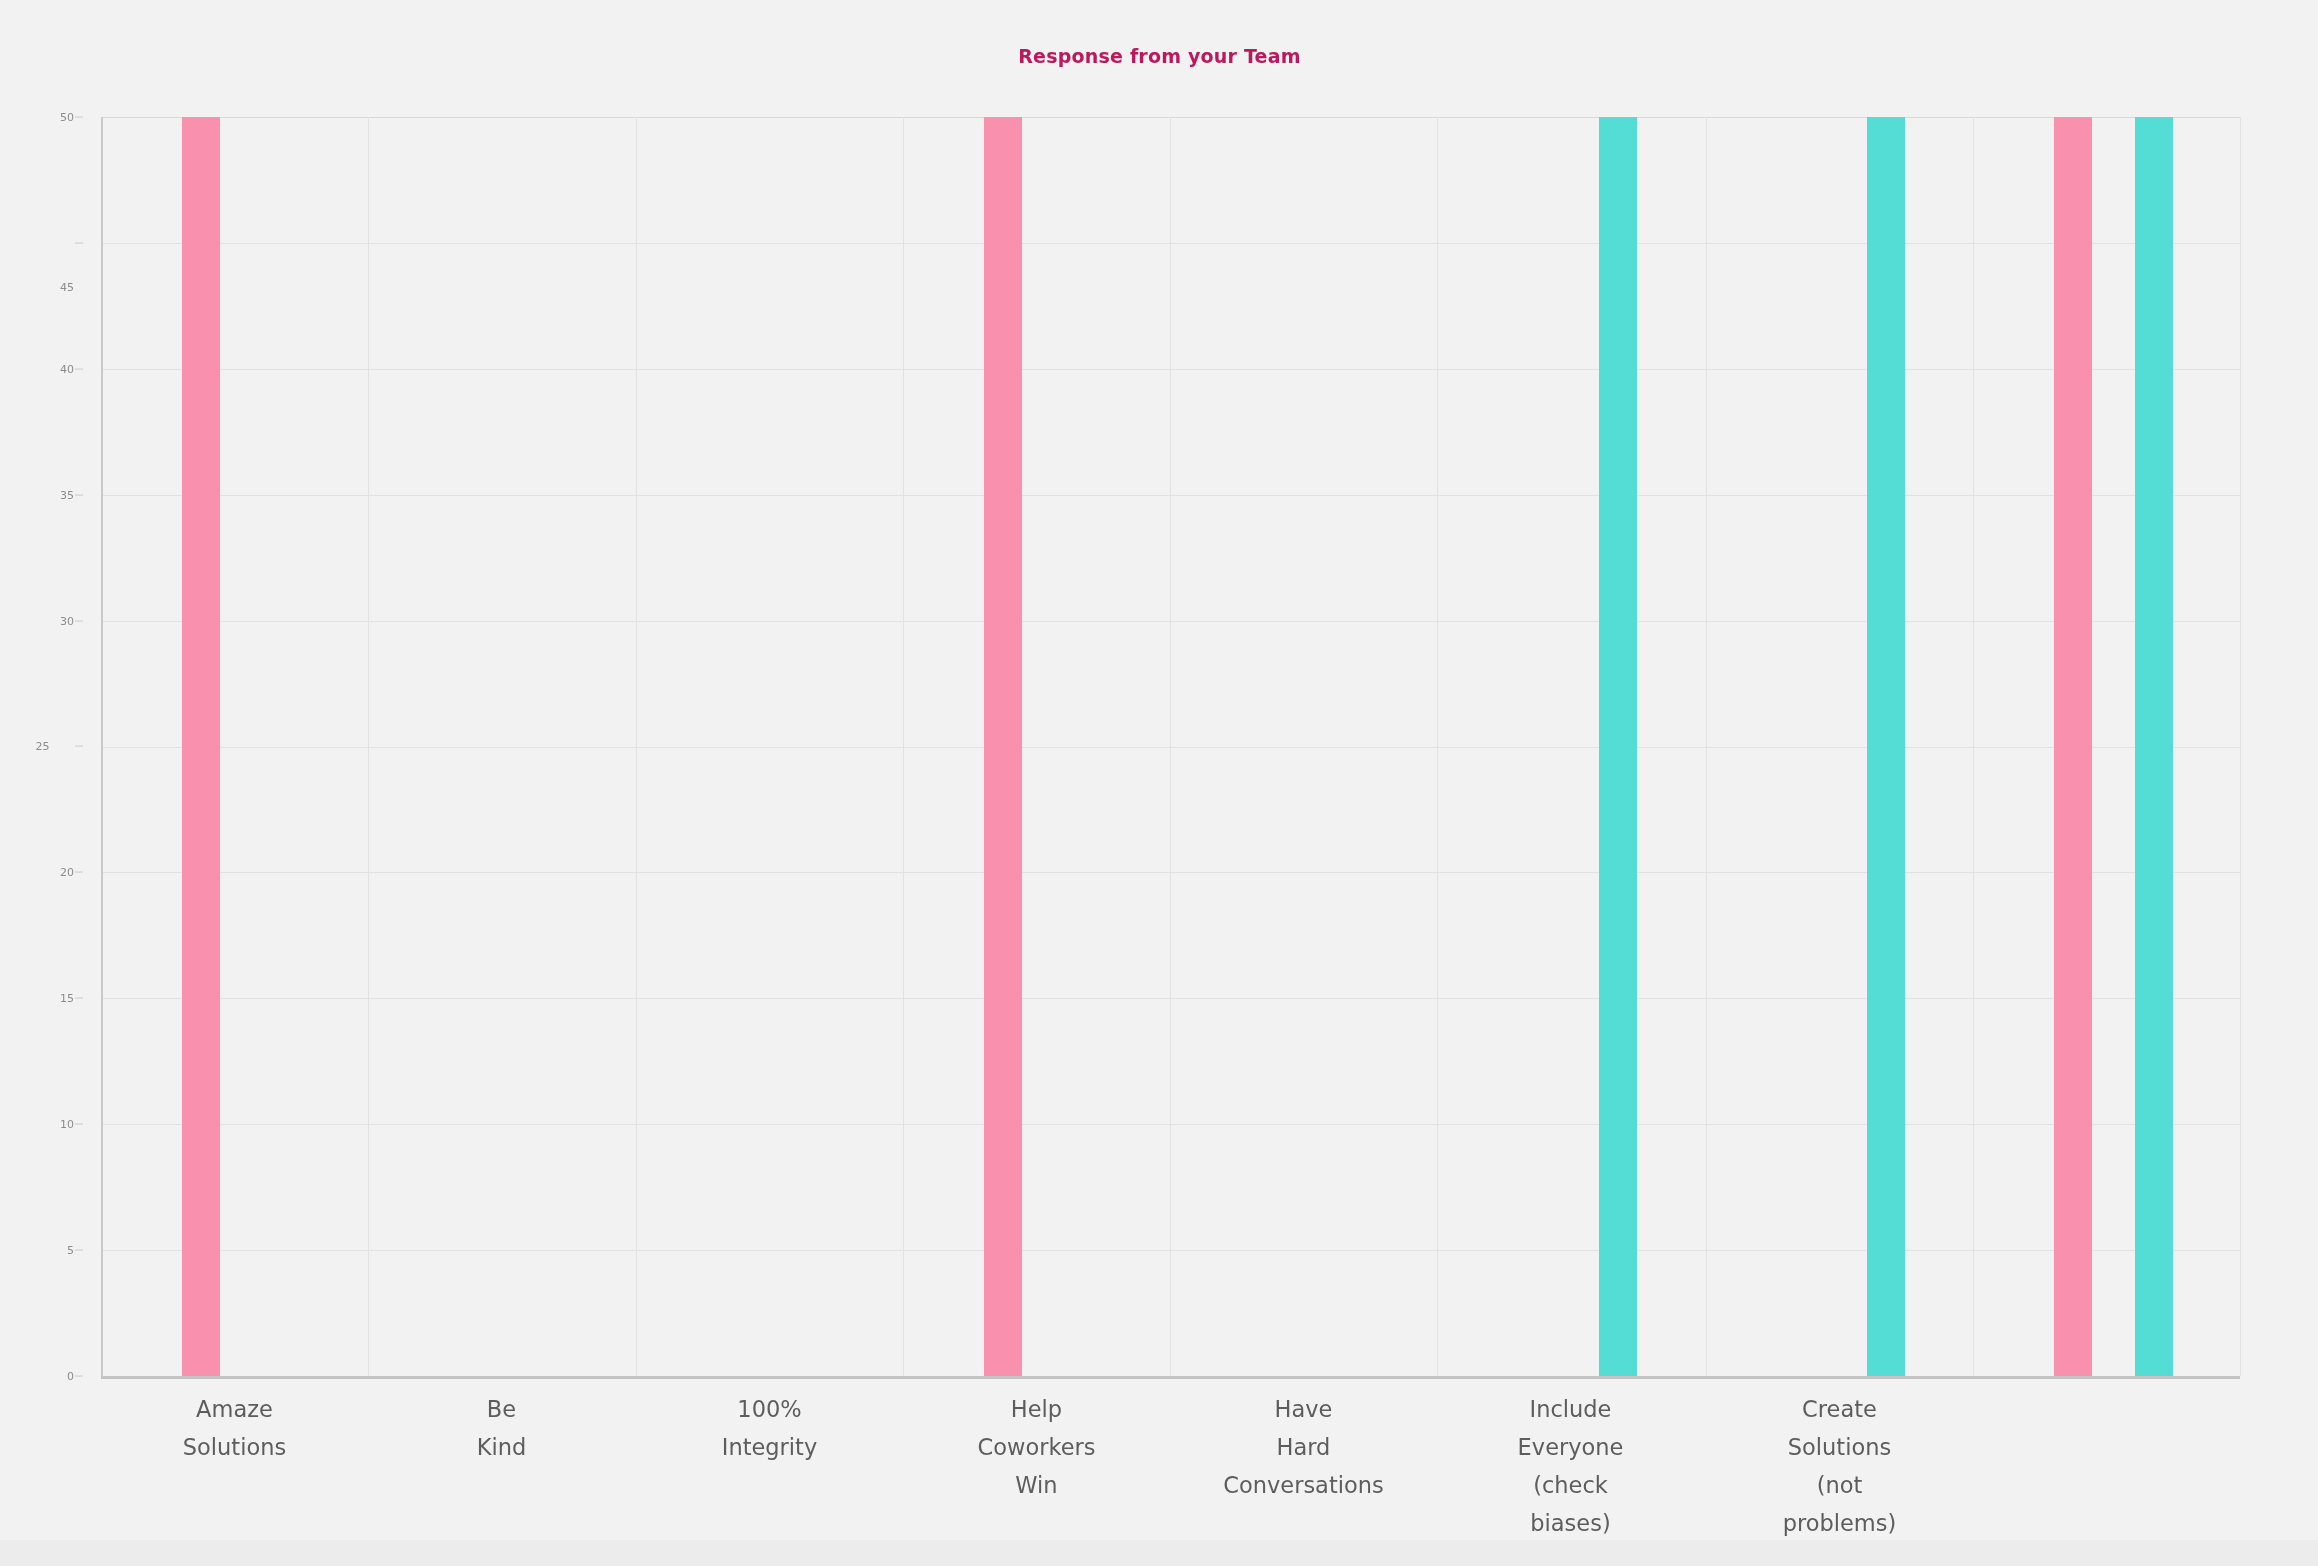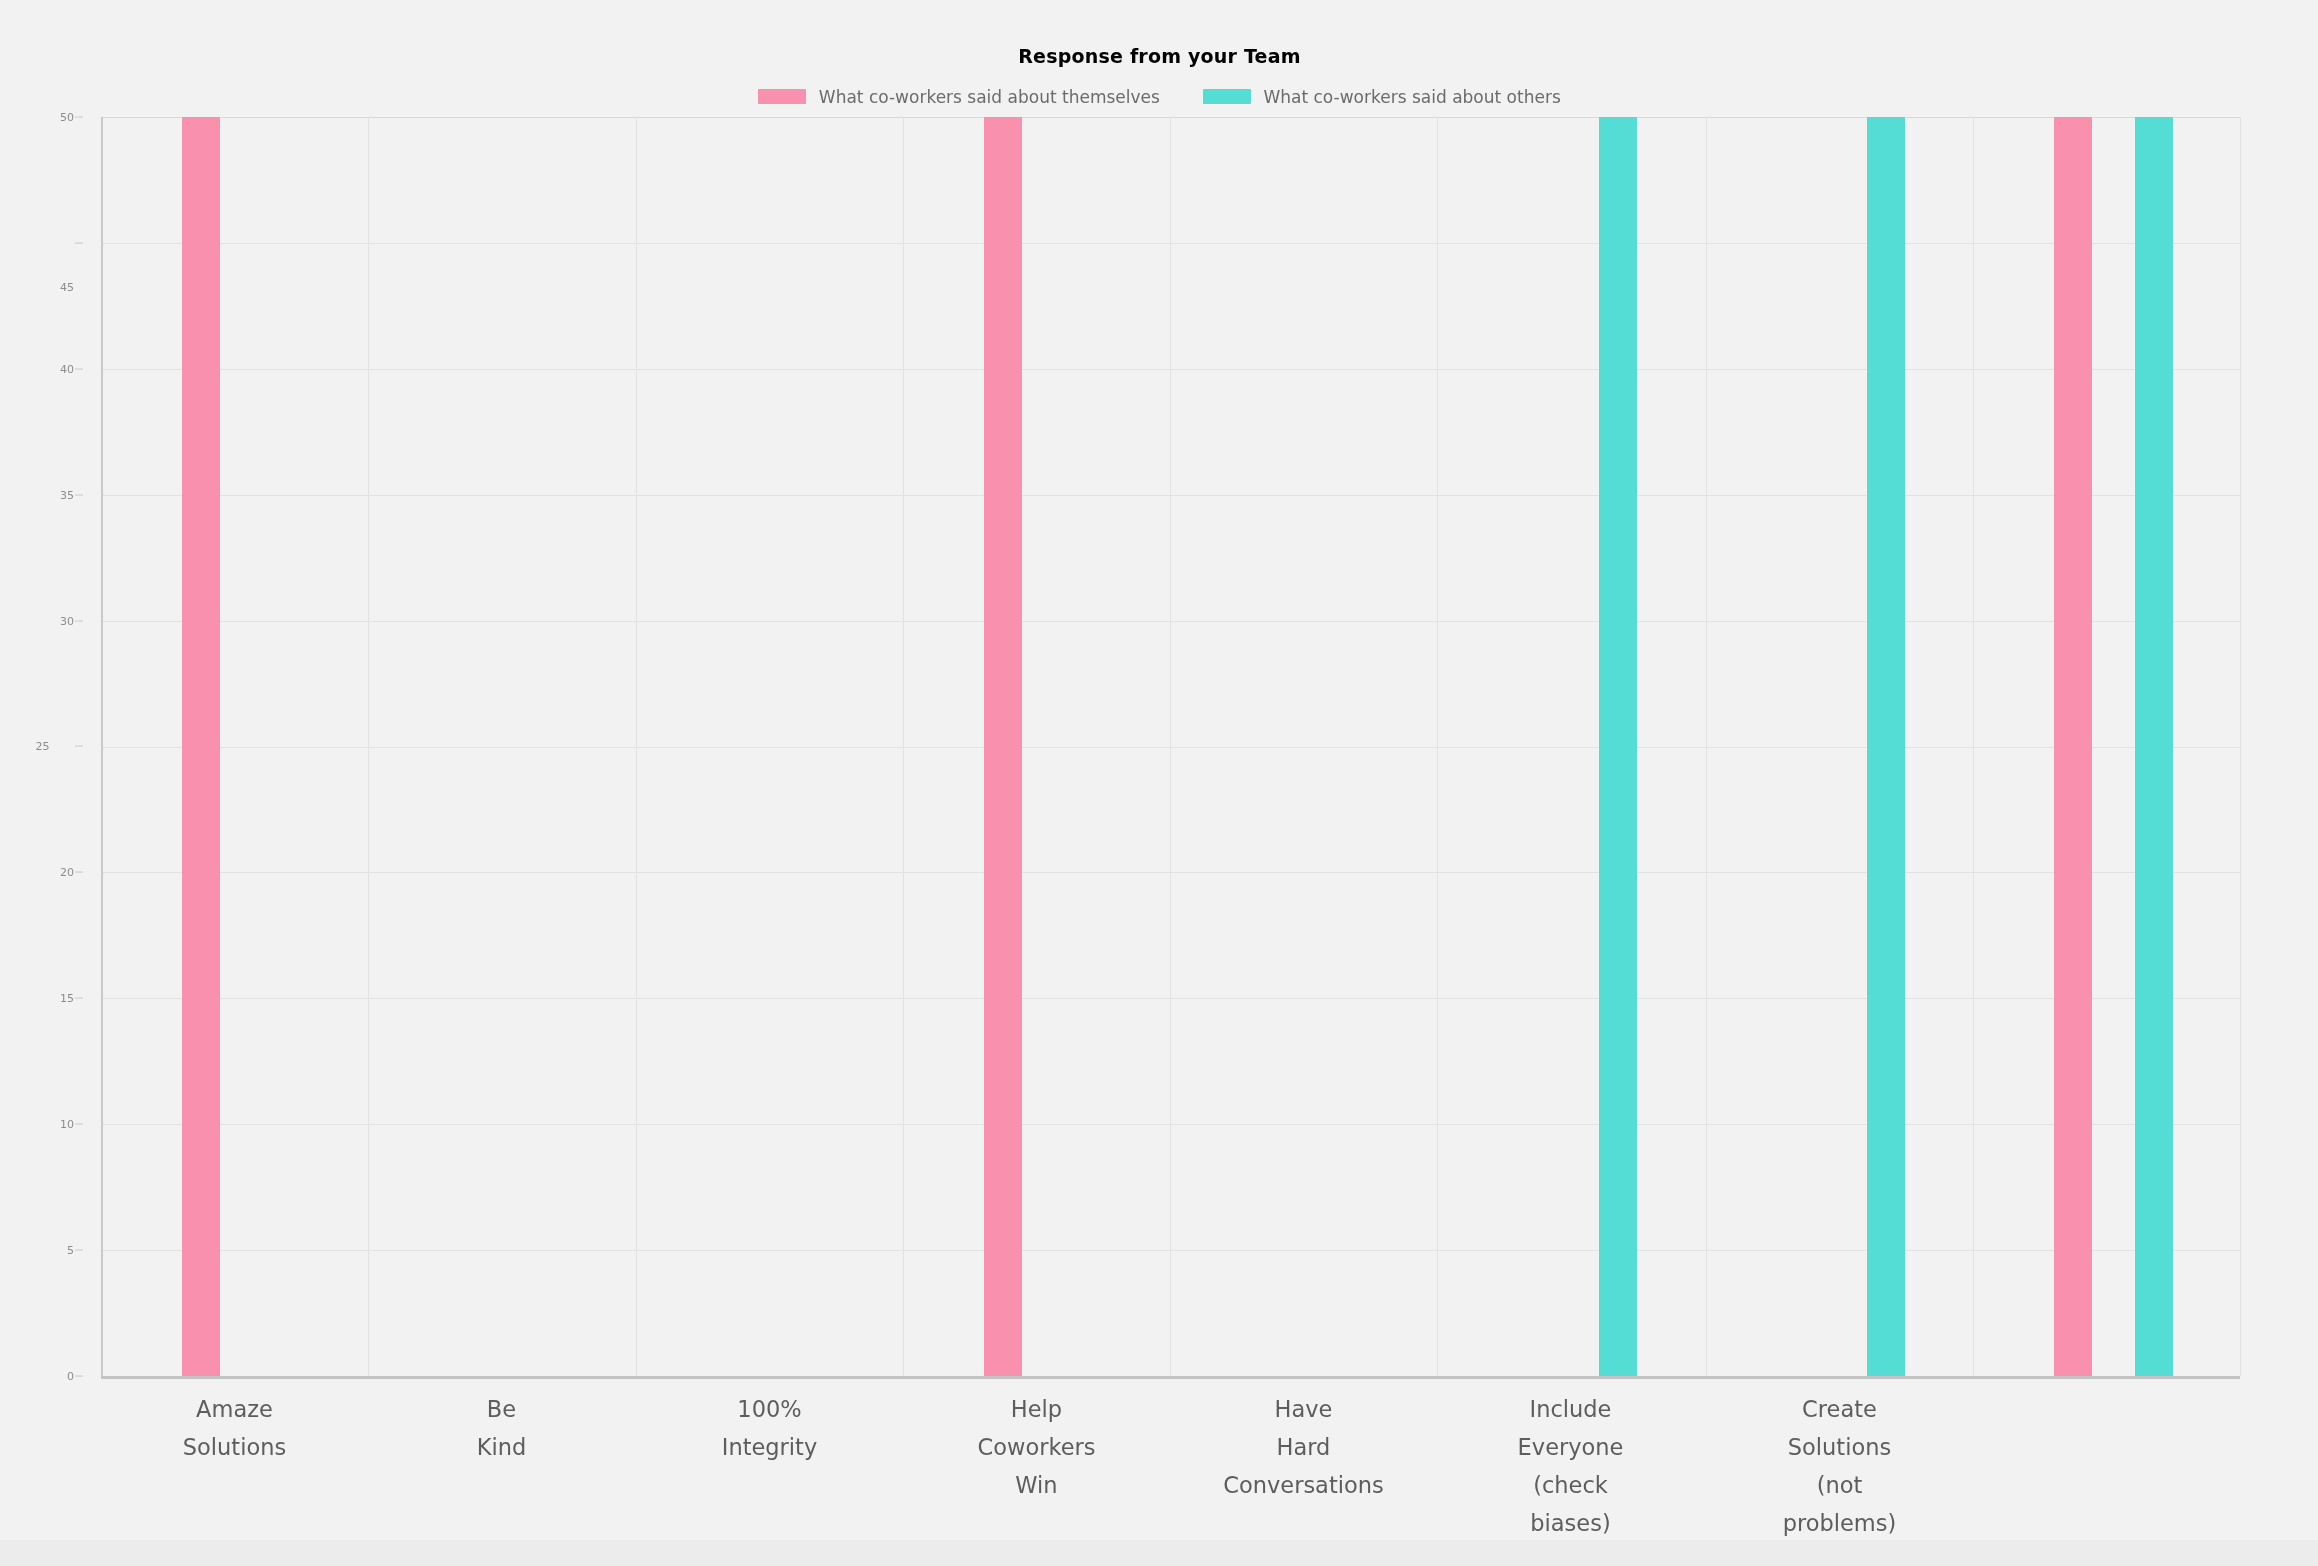--- a/index.html
+++ b/index.html
@@ -26,21 +26,21 @@
 
   
   #chart-title {
     position: absolute;
     left: 0;
     top: 45px;
     width: 2319px;
     text-align: center;
     font-size: 19px;
     font-weight: bold;
-    color: #000000;
+    color: #be185d;
     letter-spacing: 0.2px;
     line-height: 23.4px;
   }
 
   
   #legend {
     position: absolute;
     left: 0;
     top: 86px;
     width: 2319px;
@@ -171,30 +171,20 @@
     background: #ececec;
   }
 </style>
 </head>
 <body>
 
 <div id="chart-root">
 
   <div id="chart-title">Response from your Team</div>
 
-  <div id="legend">
-    <div class="legend-item">
-      <span class="legend-swatch" style="background:#f890ae"></span>
-      <span class="legend-label">What co-workers said about themselves</span>
-    </div>
-    <div class="legend-item">
-      <span class="legend-swatch" style="background:#54ddd5"></span>
-      <span class="legend-label">What co-workers said about others</span>
-    </div>
-  </div>
 
   <div id="y-ticks">
       <div class="y-tick" style="top: 1376px;">0</div>
       <div class="y-tick-mark" style="top: 1376px;"></div>
       <div class="y-tick" style="top: 1250px;">5</div>
       <div class="y-tick-mark" style="top: 1250px;"></div>
       <div class="y-tick" style="top: 1124px;">10</div>
       <div class="y-tick-mark" style="top: 1124px;"></div>
       <div class="y-tick" style="top: 998px;">15</div>
       <div class="y-tick-mark" style="top: 998px;"></div>

